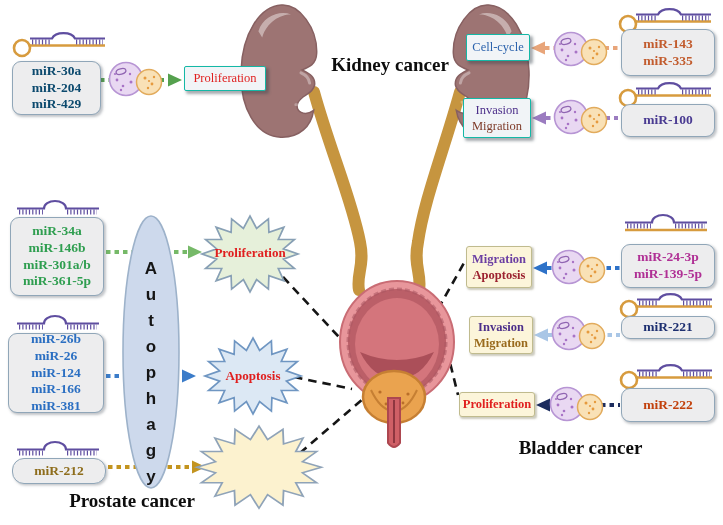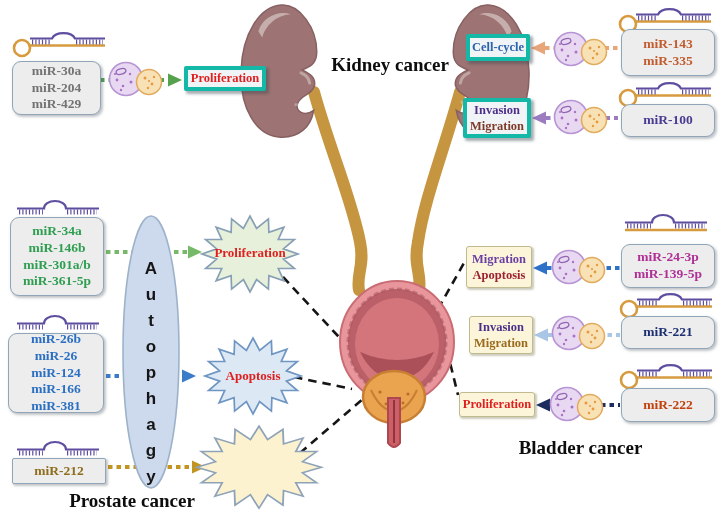--- a/index.html
+++ b/index.html
@@ -3,33 +3,33 @@
 <meta charset="utf-8">
 <style>
   html,body{margin:0;padding:0;background:#ffffff;}
   #canvas{position:relative;width:723px;height:525px;background:#ffffff;overflow:hidden;
           font-family:"Liberation Serif",serif;}
   .abs{position:absolute;}
   .mir-box{background:#ededee;border:1.6px solid #90a6b8;border-radius:9px;
            box-shadow:1.5px 1.5px 2.5px rgba(80,90,100,.35);
            display:flex;flex-direction:column;align-items:center;justify-content:center;
            font-weight:bold;font-size:13.5px;line-height:1.24;box-sizing:border-box;text-align:center;}
-  .pheno-kidney{background:#f1f4f7;border:4px solid #14b8a6;border-radius:2px;
+  .pheno-kidney{background:#f1f4f7;border:1px solid #14b8a6;border-radius:2px;
            box-shadow:2.5px 2.5px 3px rgba(60,70,80,.45);
            display:flex;flex-direction:column;align-items:center;justify-content:center;
-           font-weight:bold;font-size:12.5px;line-height:1.3;box-sizing:border-box;text-align:center;}
+           font-weight:normal;font-size:12.5px;line-height:1.3;box-sizing:border-box;text-align:center;}
   .pheno-bladder{background:#fcf5da;border:1px solid #c0bb8e;border-radius:3px;
            box-shadow:1.5px 1.5px 2px rgba(110,105,70,.35);
            display:flex;flex-direction:column;align-items:center;justify-content:center;
            font-weight:bold;font-size:12.5px;line-height:1.3;box-sizing:border-box;text-align:center;}
   .title{font-weight:bold;font-size:19px;color:#0d0d0d;text-align:center;}
   .burst-label{text-align:center;font-weight:bold;font-size:13px;line-height:1.3;}
   .hub-letters{width:20px;text-align:center;font-family:"Liberation Sans",sans-serif;
            font-weight:bold;font-size:17px;line-height:26px;color:#151515;word-spacing:2px;margin-top:24px;}
-  .c-black{color:#737373}.c-red{color:#e01f1f}.c-blue{color:#2c63ad}
+  .c-black{color:#0c4a6e}.c-red{color:#e01f1f}.c-blue{color:#2c63ad}
   .c-purple{color:#4c2f8a}.c-maroon{color:#7e3a28}.c-rust{color:#c25c2e}
   .c-violet{color:#4a3b92}.c-green{color:#2f9e50}.c-mblue{color:#2b6fc2}
   .c-gold{color:#8e6d1c}.c-magenta{color:#b03095}.c-navy{color:#1d2f70}
   .c-darkred{color:#c2410c}.c-amber{color:#9a6b1e}.c-orangered{color:#d06b28}
   .c-dred2{color:#9c2230}.c-vpurple{color:#6b3fa3}
   .burst-green{fill:#e6f0da;stroke:#88a0b5;stroke-width:1.7;}
   .burst-blue{fill:#dce8f4;stroke:#6f96c2;stroke-width:1.7;}
   .burst-cream{fill:#fcf2cf;stroke:#8fa3b8;stroke-width:1.4;}
 </style>
 </head>
@@ -212,41 +212,41 @@
   <div>miR-301a/b</div>
   <div>miR-361-5p</div>
 </div>
 <div class="abs mir-box c-mblue" style="left:8px;top:333px;width:96px;height:80px">
   <div>miR-26b</div>
   <div>miR-26</div>
   <div>miR-124</div>
   <div>miR-166</div>
   <div>miR-381</div>
 </div>
-<div class="abs mir-box c-gold" style="left:12px;top:458px;width:94px;height:26px;border-radius:2px">
+<div class="abs mir-box c-gold" style="left:12px;top:458px;width:94px;height:26px;border-radius:12px">
   <div>miR-212</div>
 </div>
 <div class="abs hub-letters" style="left:141px;top:232px;height:236px">A u t o p h a g y</div>
 <div class="abs burst-label c-red" style="left:201px;top:245px;width:98px">Proliferation</div>
 <div class="abs burst-label c-red" style="left:204px;top:368px;width:98px">Apoptosis</div>
 <div class="abs title" style="left:42px;top:490px;width:180px">Prostate cancer</div>
 
 <div class="abs pheno-bladder" style="left:466px;top:246px;width:66px;height:42px">
   <div class="c-vpurple">Migration</div>
   <div class="c-dred2">Apoptosis</div>
 </div>
 <div class="abs mir-box c-magenta" style="left:621px;top:244px;width:94px;height:44px">
   <div>miR-24-3p</div>
   <div>miR-139-5p</div>
 </div>
 <div class="abs pheno-bladder" style="left:469px;top:316px;width:64px;height:38px">
   <div class="c-purple">Invasion</div>
   <div class="c-amber">Migration</div>
 </div>
-<div class="abs mir-box c-navy" style="left:621px;top:316px;width:94px;height:33px">
+<div class="abs mir-box c-navy" style="left:621px;top:316px;width:94px;height:23px">
   <div>miR-221</div>
 </div>
 <div class="abs pheno-bladder" style="left:459px;top:392px;width:76px;height:25px">
   <div class="c-red">Proliferation</div>
 </div>
 <div class="abs mir-box c-darkred" style="left:621px;top:388px;width:94px;height:34px">
   <div>miR-222</div>
 </div>
 <div class="abs title" style="left:498px;top:437px;width:165px">Bladder cancer</div>
 

